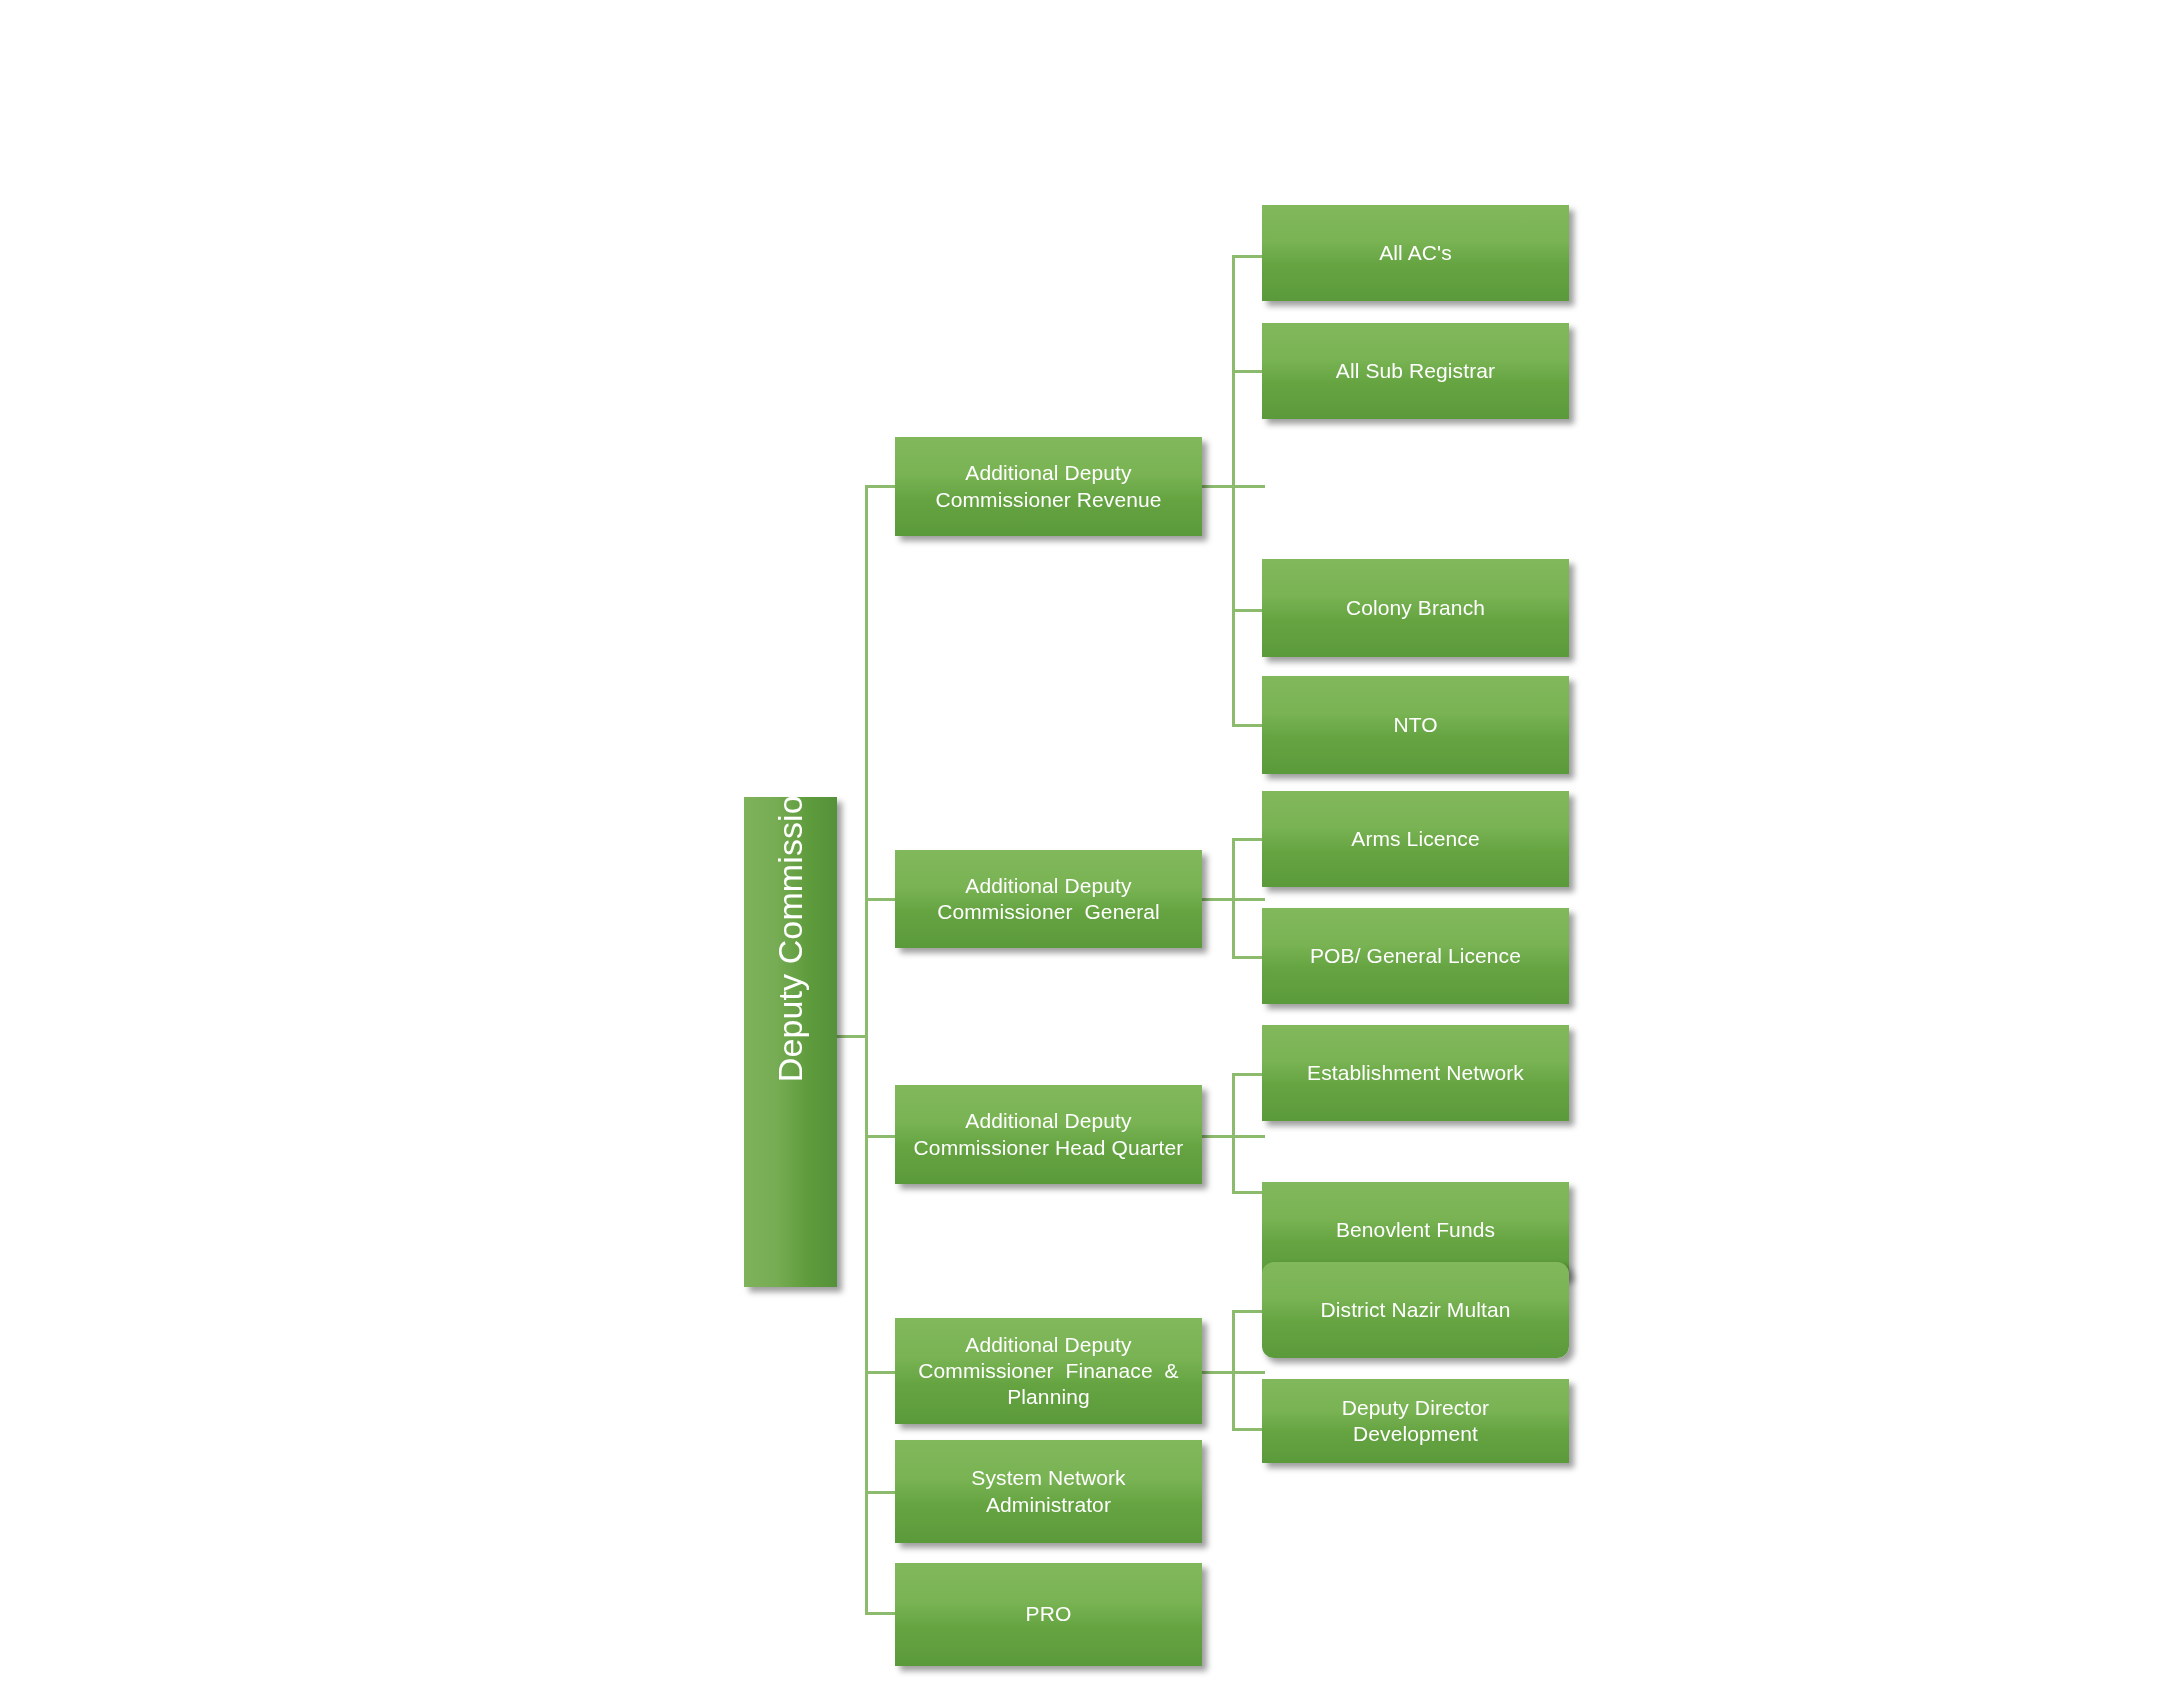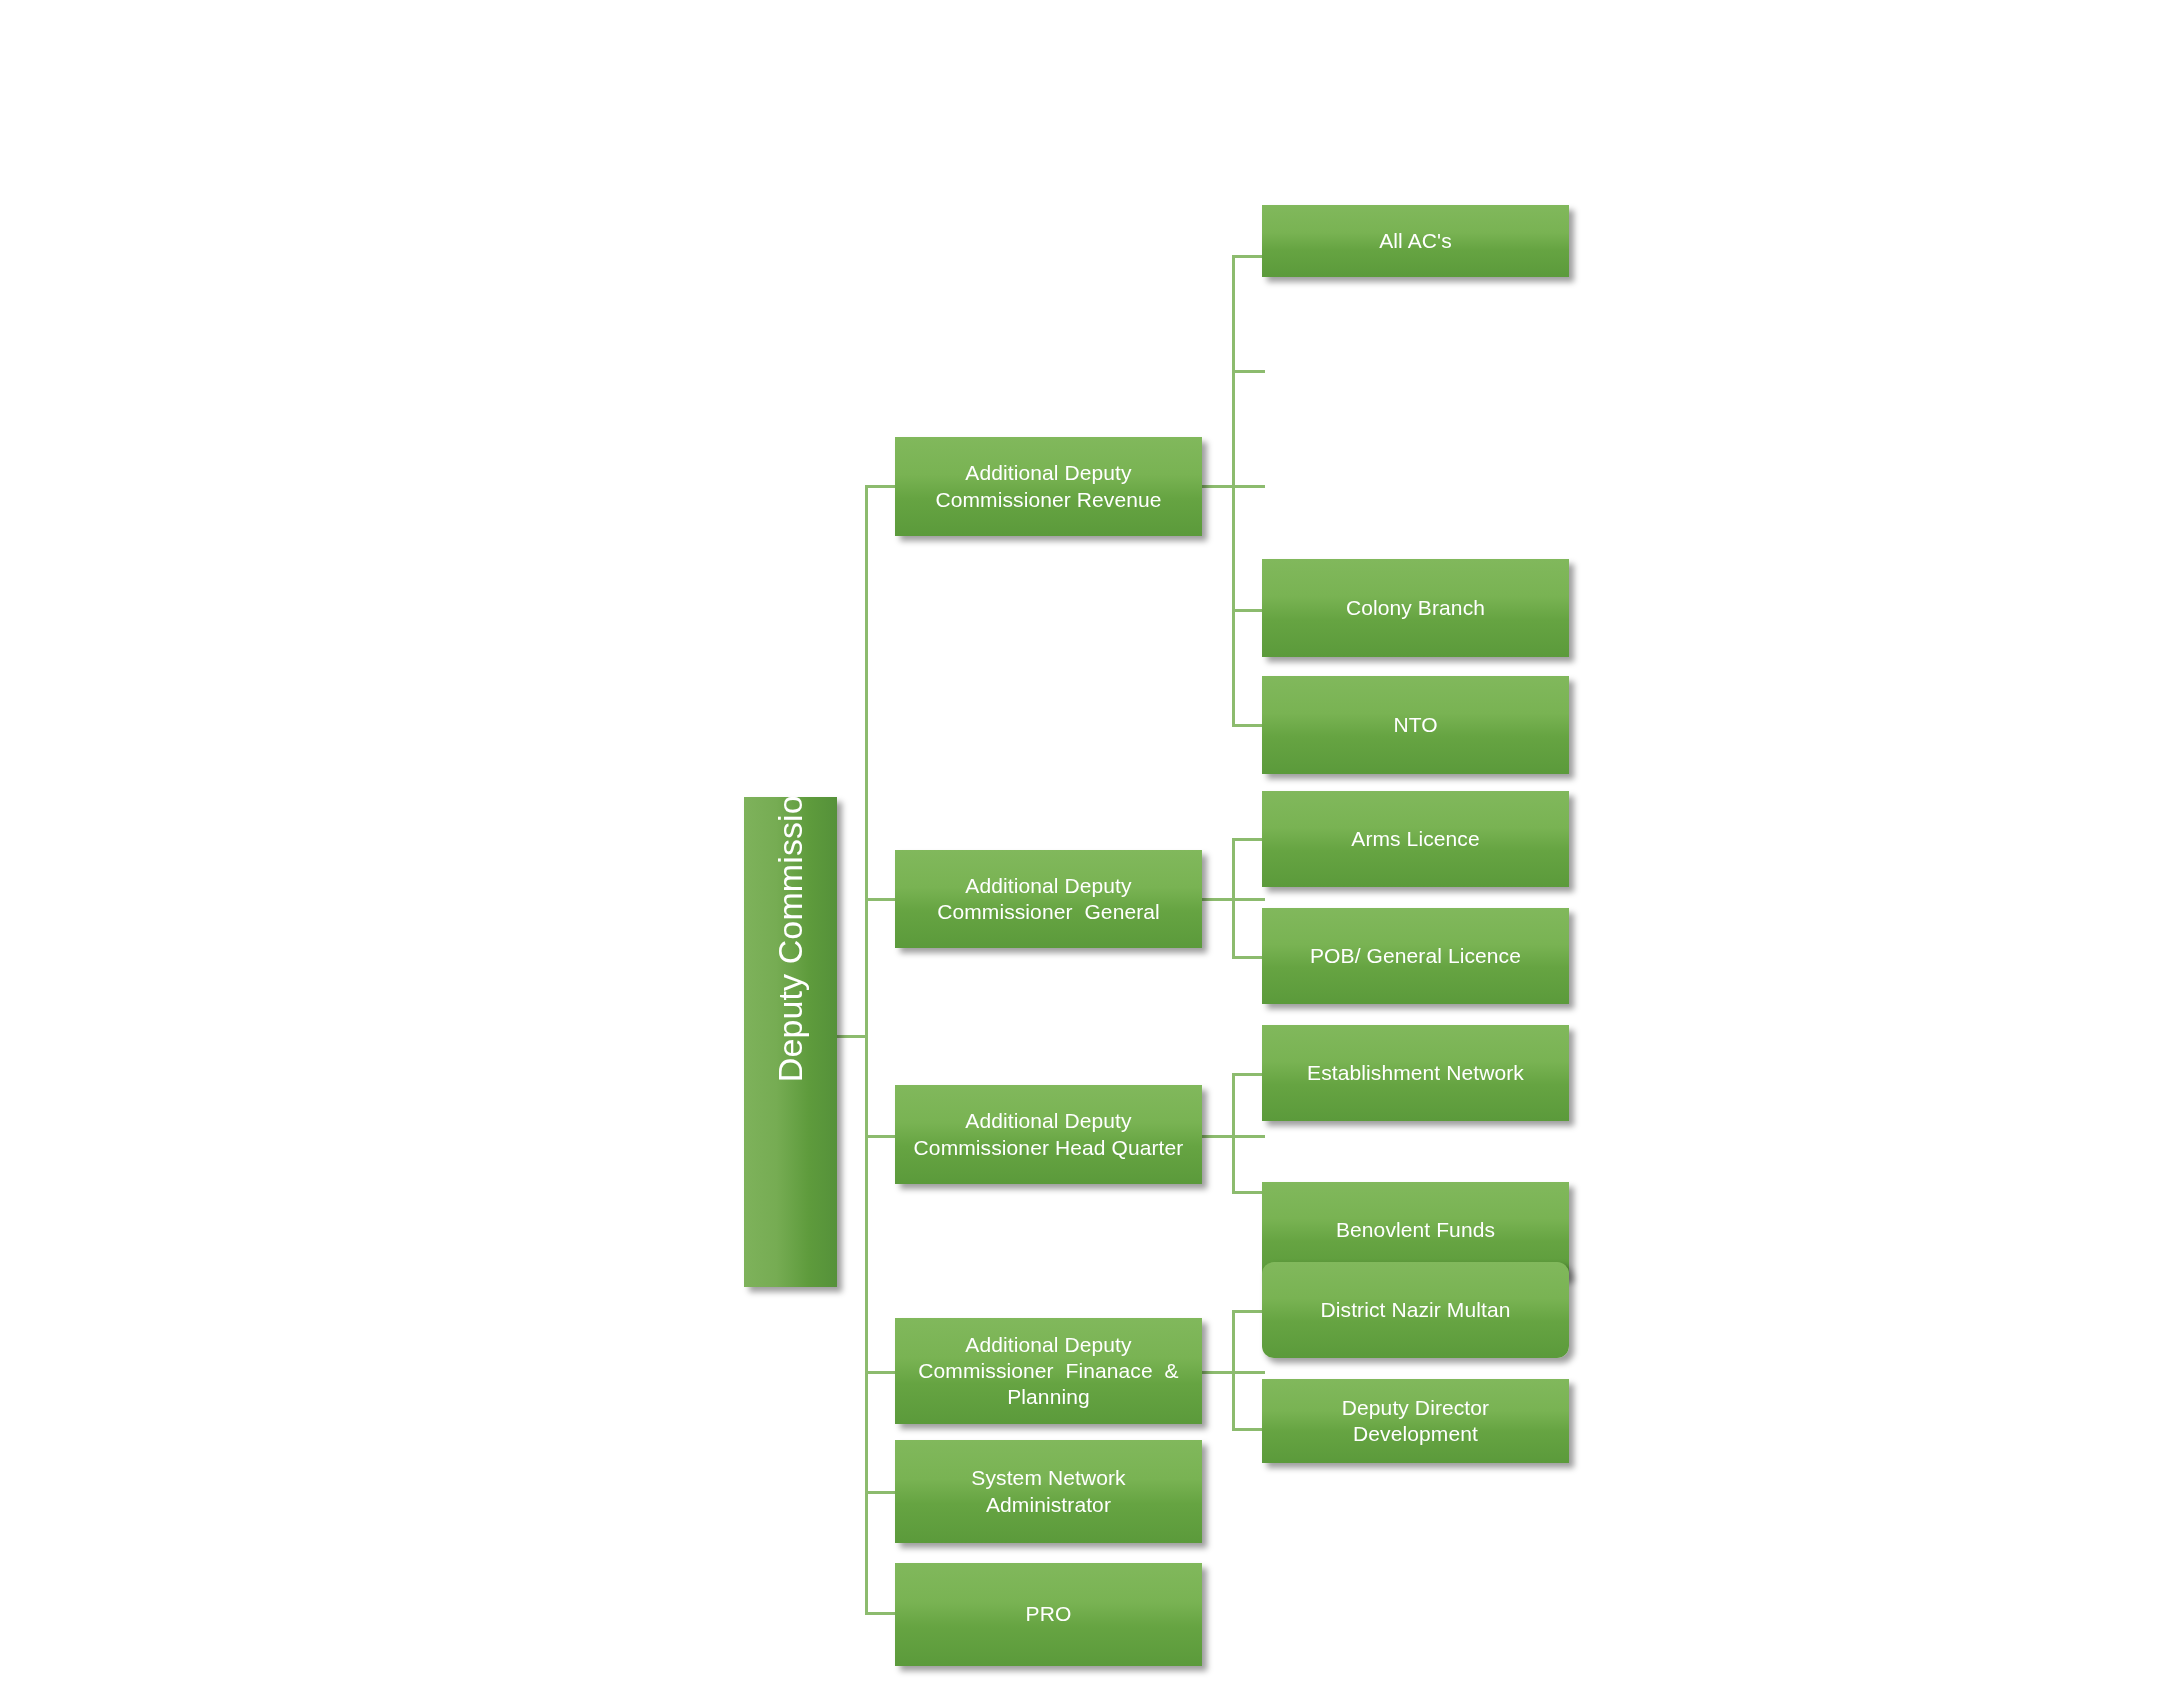--- a/index.html
+++ b/index.html
@@ -132,24 +132,27 @@
 
   <div class="node level2" style="left:895px; top:1440px; width:307px; height:103px;">
     <span>System Network
 Administrator</span>
   </div>
 
   <div class="node level2" style="left:895px; top:1563px; width:307px; height:103px;">
     <span>PRO</span>
   </div>
 
-  <div class="node level3" style="left:1262px; top:205px; width:307px; height:72px;">
+  <div class="node level3" style="left:1262px; top:205px; width:307px; height:96px;">
     <span>All AC's</span>
   </div>
 
+  <div class="node level3" style="left:1262px; top:323px; width:307px; height:96px;">
+    <span>All Sub Registrar</span>
+  </div>
 
 
   <div class="node level3" style="left:1262px; top:559px; width:307px; height:98px;">
     <span>Colony Branch</span>
   </div>
 
   <div class="node level3" style="left:1262px; top:676px; width:307px; height:98px;">
     <span>NTO</span>
   </div>
 

